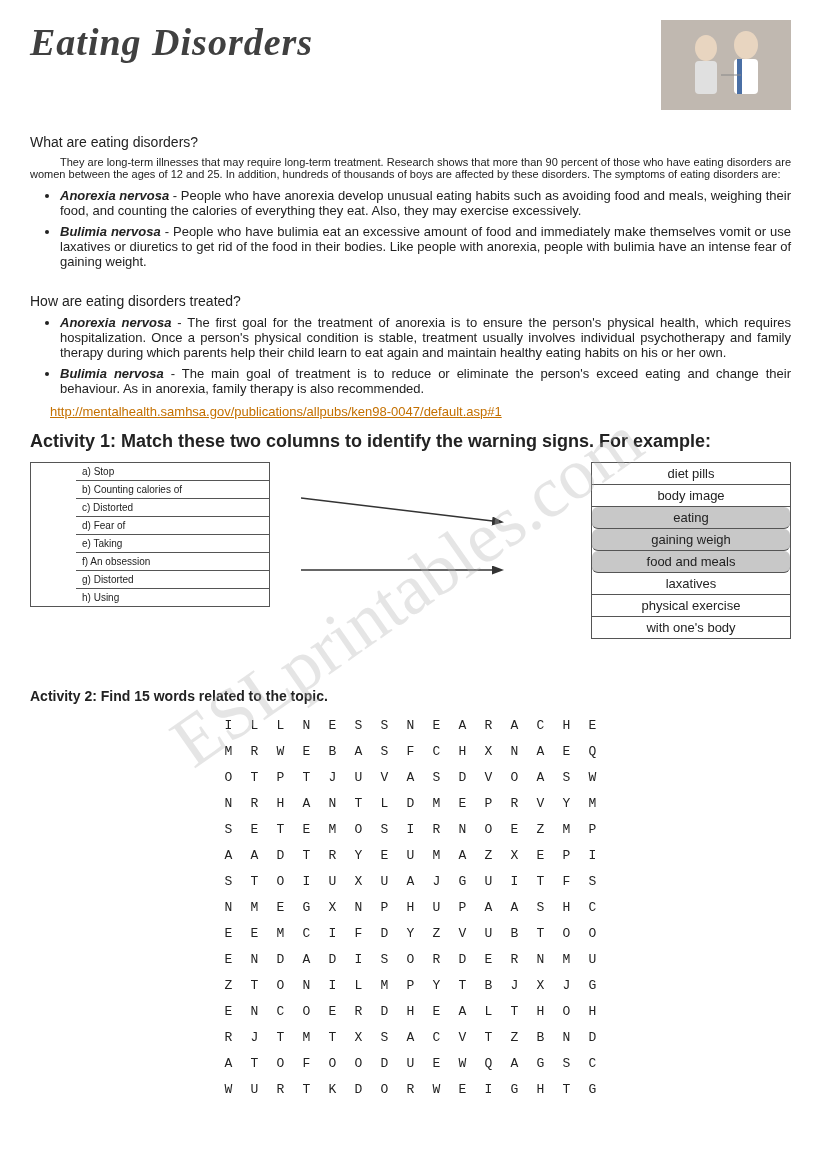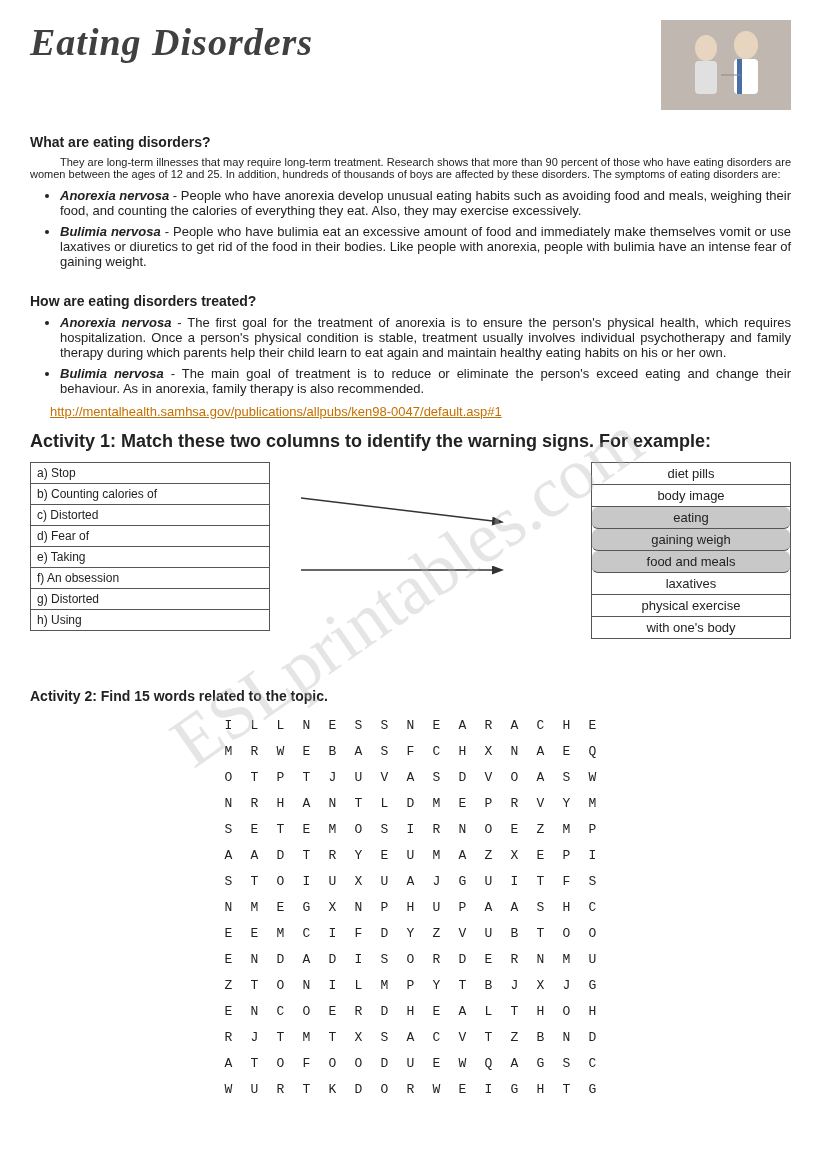--- a/index.html
+++ b/index.html
@@ -32,21 +32,21 @@
       background: #bbb;
       overflow: hidden;
       position: relative;
     }
     .header-image svg {
       width: 100%;
       height: 100%;
     }
     .section-heading {
       font-size: 14px;
-      font-weight: bold;
+      font-weight: normal;
       margin-bottom: 6px;
       margin-top: 24px;
     }
     .intro-text {
       text-indent: 30px;
       text-align: justify;
       margin-bottom: 8px;
       font-size: 11px;
     }
     ul {
@@ -76,21 +76,22 @@
     .match-container {
       display: flex;
       justify-content: space-between;
       align-items: flex-start;
       margin-bottom: 16px;
       position: relative;
     }
     .left-col {
       border: 1px solid #555;
       width: 240px;
-      font-size: 12px;
+      font-size: 10px;
+      padding-left: 45px;
     }
     .left-col div {
       border-bottom: 1px solid #555;
       padding: 3px 6px;
     }
     .left-col div:last-child {
       border-bottom: none;
     }
     .right-col {
       border: 1px solid #555;

